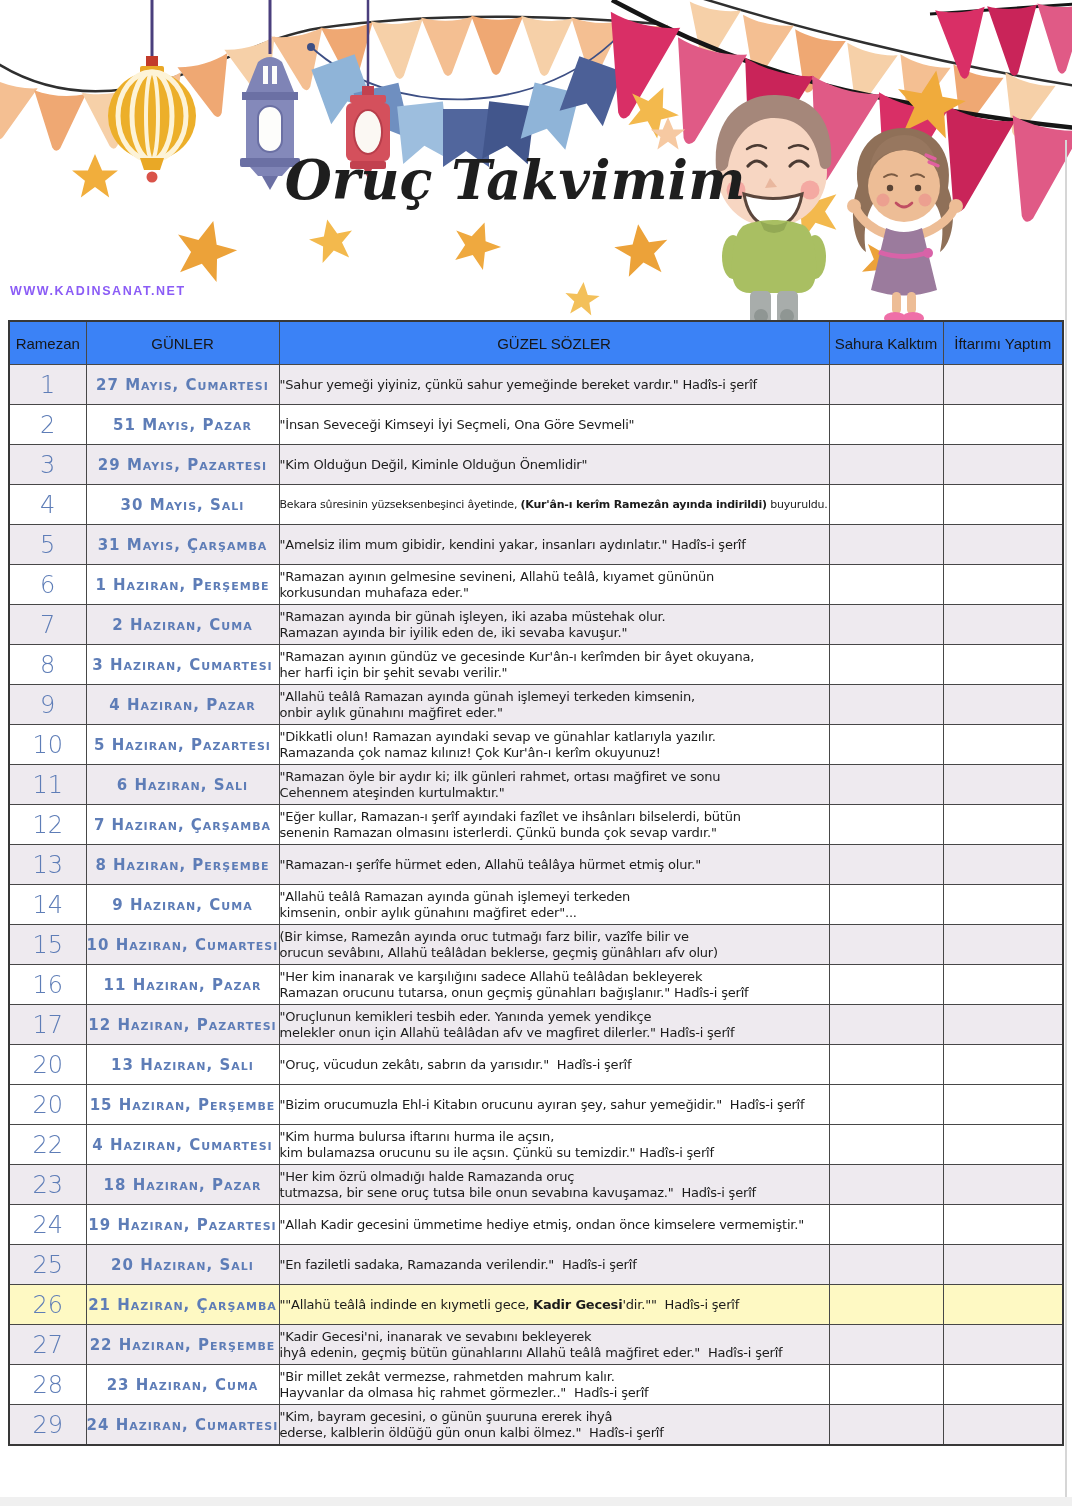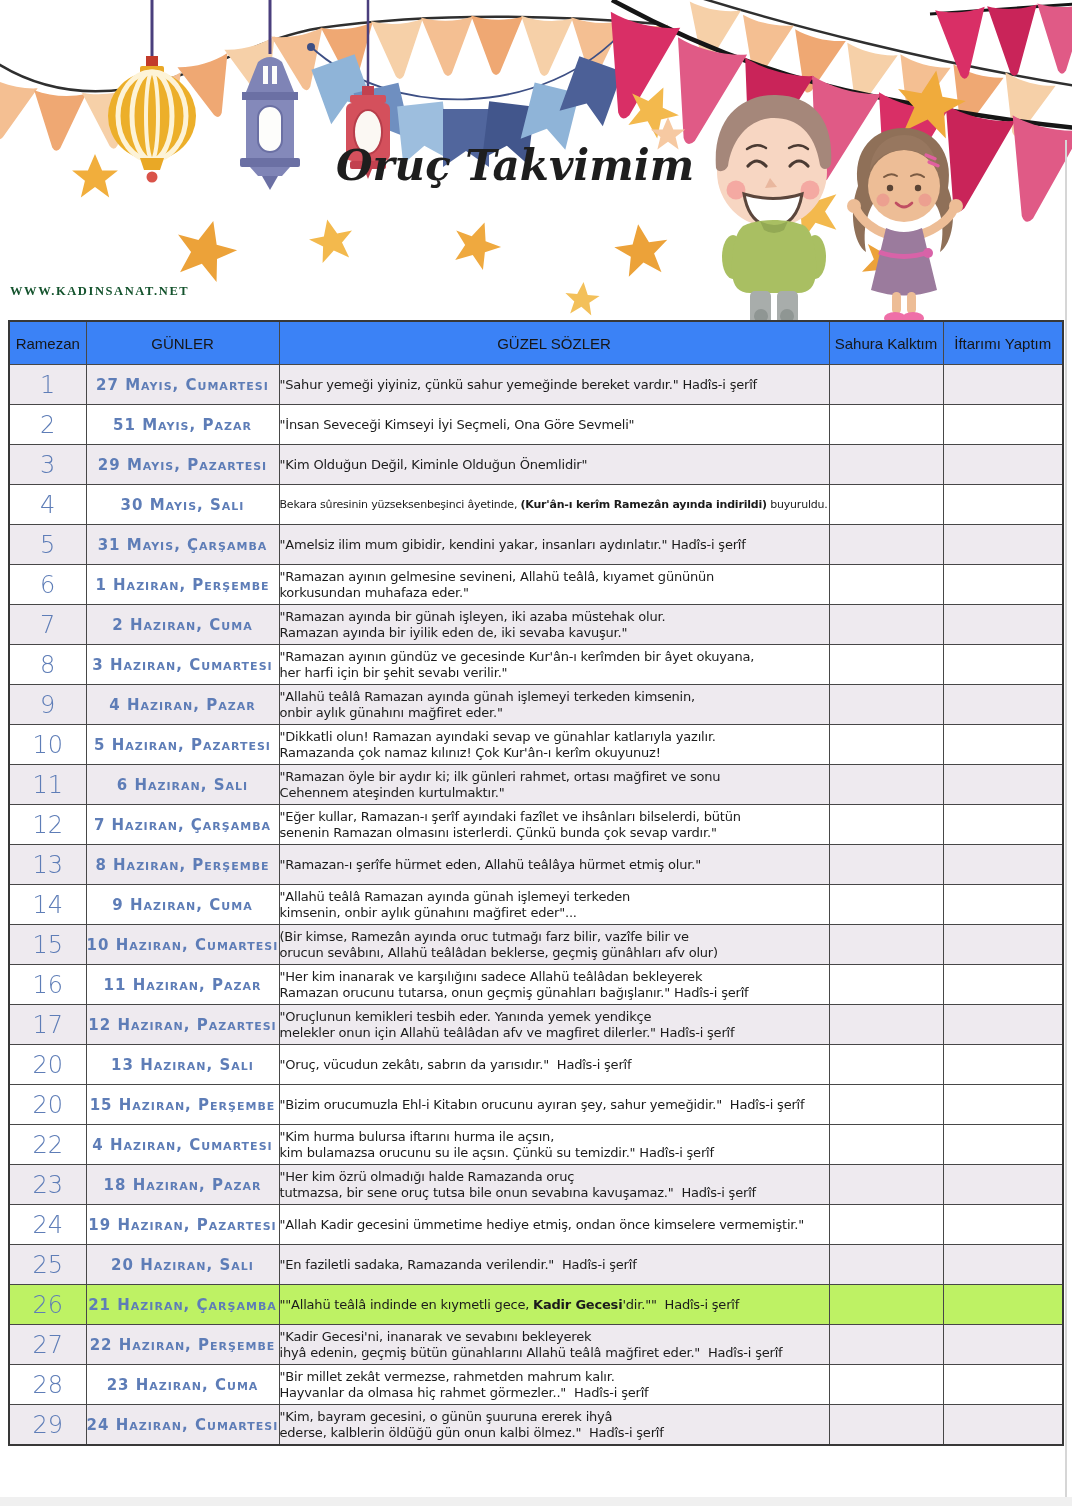--- a/index.html
+++ b/index.html
@@ -2,42 +2,42 @@
 <html><head>
 <meta charset="utf-8">
 <style>
   html,body{margin:0;padding:0;}
   body{
     width:1072px;height:1506px;position:relative;background:#ffffff;
     font-family:"DejaVu Sans",sans-serif;overflow:hidden;
   }
   .header-art{position:absolute;top:0;left:0;width:1072px;height:320px;}
   .title{
-    position:absolute;top:141px;left:240px;width:550px;text-align:center;
+    position:absolute;top:148px;left:240px;width:550px;text-align:center;
     font-family:"DejaVu Serif",serif;font-style:italic;font-weight:bold;
-    font-size:42px;color:#1e1e1e;letter-spacing:0;
+    font-size:54px;color:#1e1e1e;letter-spacing:0;
   }
   .website{
     position:absolute;top:284px;left:10px;
-    font-family:Liberation Serif, serif;font-size:12.5px;
-    letter-spacing:1.6px;color:#14532d;font-weight:600;
+    font-family:Liberation Sans, sans-serif;font-size:12.5px;
+    letter-spacing:1.6px;color:#8b5cf6;font-weight:600;
   }
   table.cal{
     position:absolute;top:320px;left:8px;width:1054px;
     border-collapse:collapse;table-layout:fixed;background:#fff;
     border:2.5px solid #383838;
   }
   .cal th{
     border:1.8px solid #474747;height:40px;background:#3b82f6;
     font-family:"Liberation Sans",sans-serif;font-size:15px;font-weight:400;color:#161616;
     overflow:hidden;white-space:nowrap;
   }
   .cal td{border:1.8px solid #474747;height:39px;padding:0;overflow:hidden;vertical-align:middle;background:#fff;}
   tr.shaded td{background:#eeeaef;}
-  tr.highlight td{background:#bef264;}
+  tr.highlight td{background:#fef9c3;}
   .c-num{
     font-size:24px;color:#5e7db7;text-align:center;font-weight:200;
     font-family:"DejaVu Sans",sans-serif;
   }
   .c-date{
     font-size:15px;color:#5e7db7;text-align:center;font-weight:600;
     font-variant:small-caps;letter-spacing:1px;margin-top:16px;
   }
   .c-quote{
     font-size:13px;color:#1b1b1b;line-height:16px;letter-spacing:-0.2px;

